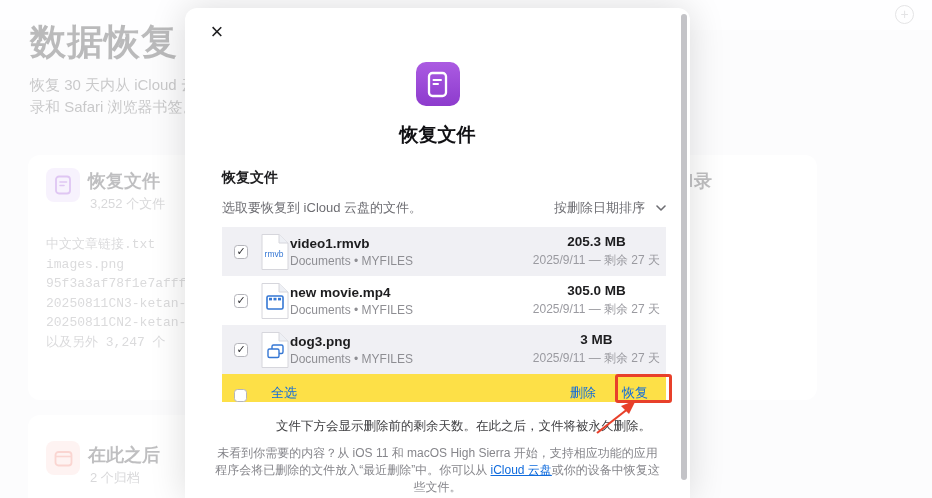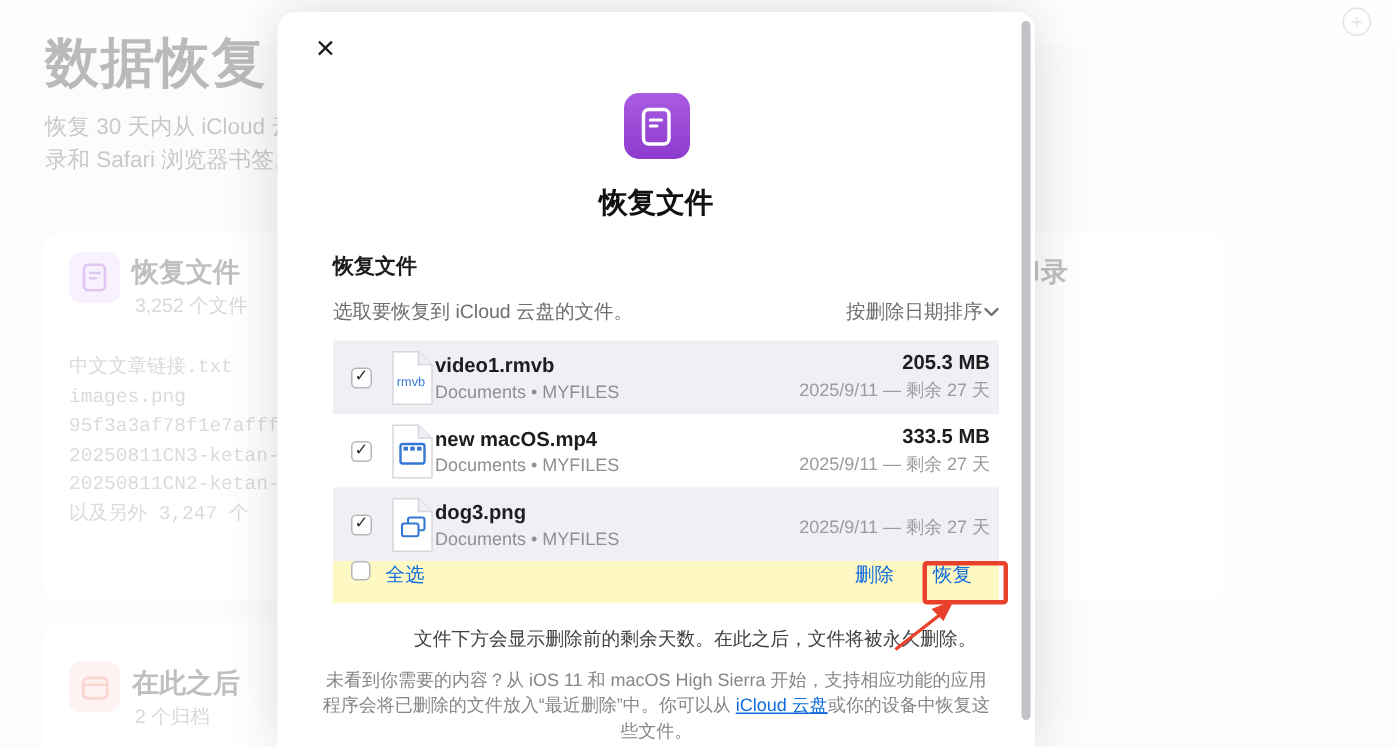--- a/index.html
+++ b/index.html
@@ -30,36 +30,36 @@
 
   .dim-overlay { position:absolute; inset:0; background:rgba(255,255,255,0.68); z-index:10; }
 
   
   .modal { position:absolute; left:185px; top:8px; width:505px; height:492px; background:#ffffff; border-radius:12px 12px 0 0; box-shadow:0 0 36px rgba(0,0,0,0.14); z-index:20; }
   .close-btn { position:absolute; left:20px; top:12px; width:24px; height:24px; font-size:22px; line-height:24px; text-align:center; color:#1d1d1f; cursor:pointer; }
   .app-icon { position:absolute; left:50%; margin-left:-22px; top:54px; width:44px; height:44px; border-radius:10px; background:linear-gradient(180deg,#ab5be2,#8d3bcd); display:flex; align-items:center; justify-content:center; }
   .modal-title { position:absolute; top:114px; left:0; right:0; text-align:center; font-size:19px; font-weight:600; color:#111114; }
   .section-title { position:absolute; left:37px; top:161px; font-size:14px; font-weight:700; color:#1d1d1f; }
   .instruction-row { position:absolute; left:37px; right:24px; top:191px; display:flex; justify-content:space-between; align-items:center; font-size:13px; color:#6e6e73; }
-  .sort-control { display:flex; align-items:center; gap:1px; color:#6e6e73; cursor:pointer; }
+  .sort-control { display:flex; align-items:center; gap:11px; color:#6e6e73; cursor:pointer; }
 
   .file-list { position:absolute; left:37px; right:24px; top:219px; }
   .file-row { display:flex; align-items:center; height:49px; padding:0 6px 0 12px; }
   .file-row.alt { background:#f0f0f4; }
   .cb { width:14px; height:14px; border:1px solid #b5b5bb; border-radius:3.5px; background:#fff; display:flex; align-items:center; justify-content:center; flex:none; }
   .cb .check { font-size:11px; font-weight:700; color:#2d2d30; line-height:1; }
   .ficon { margin-left:12px; flex:none; }
   .fmeta { }
   .fname { font-size:13.5px; font-weight:700; color:#1d1d1f; }
   .fsub { font-size:12px; color:#8e8e93; margin-top:3px; }
-  .fright { margin-left:auto; text-align:right; }
+  .fright { margin-left:auto; text-align:center; }
   .fsize { font-size:13.5px; font-weight:700; color:#1d1d1f; }
   .fdate { font-size:12px; color:#9a9aa0; margin-top:3px; }
 
-  .list-footer { display:flex; align-items:flex-start; height:28px; background:#fef9c3; padding:0 10px 0 12px; font-size:13px; }
+  .list-footer { display:flex; align-items:flex-end; height:28px; background:#fde047; padding:0 10px 0 12px; font-size:13px;gap:14px; }
   .list-footer .cb { width:13px; height:13px; }
   .select-all { margin-left:10px; color:#0f6bdd; font-weight:500; cursor:pointer; }
   .footer-actions { margin-left:auto; display:flex; align-items:center; gap:26px; }
   .action-link { color:#0f6bdd; font-weight:500; cursor:pointer; }
   .restore-link { margin-right:8px; }
 
   .caption { position:absolute; top:410px; left:0; right:0; padding-left:52px; text-align:center; font-size:12.5px; color:#3f3f42; }
   .footnote { position:absolute; top:437px; left:30px; right:30px; text-align:center; font-size:12px; line-height:17px; color:#86868b; }
   .footnote a { color:#0f6bdd; text-decoration:underline; cursor:pointer; }
   .scroll-thumb { position:absolute; right:3px; top:6px; width:6px; height:466px; background:#c3c3c7; border-radius:3px; }
@@ -169,44 +169,45 @@
           </span>
         <svg class="ficon" width="30" height="38" viewBox="0 0 30 38">
           <path d="M2 1.5 H19 L28 10 V36.5 H2 Z" fill="#ffffff" stroke="#d6d6dc"></path>
           <path d="M19 1.5 V10 H28" fill="#eef0f5" stroke="#d6d6dc"></path>
           <rect x="7" y="14" width="16" height="13" rx="1.5" fill="none" stroke="#3577d4" stroke-width="1.6"></rect>
           <rect x="9" y="15.8" width="3" height="2.6" fill="#3577d4"></rect>
           <rect x="13.5" y="15.8" width="3" height="2.6" fill="#3577d4"></rect>
           <rect x="18" y="15.8" width="3" height="2.6" fill="#3577d4"></rect>
         </svg>
         <div class="fmeta">
-          <div class="fname">new macOS.mp4</div>
+          <div class="fname">new movie.mp4</div>
           <div class="fsub">Documents • MYFILES</div>
         </div>
         <div class="fright">
-          <div class="fsize">333.5 MB</div>
+          <div class="fsize">305.0 MB</div>
           <div class="fdate">2025/9/11 — 剩余 27 天</div>
         </div>
       </div>
 
       <div class="file-row alt">
         <span class="cb">
             <span class="check">✓</span>
           </span>
         <svg class="ficon" width="30" height="38" viewBox="0 0 30 38">
           <path d="M2 1.5 H19 L28 10 V36.5 H2 Z" fill="#ffffff" stroke="#d6d6dc"></path>
           <path d="M19 1.5 V10 H28" fill="#eef0f5" stroke="#d6d6dc"></path>
           <rect x="12" y="14" width="11" height="8.5" rx="1.5" fill="#ffffff" stroke="#3577d4" stroke-width="1.4"></rect>
           <rect x="8" y="18" width="11" height="8.5" rx="1.5" fill="#ffffff" stroke="#3577d4" stroke-width="1.4"></rect>
         </svg>
         <div class="fmeta">
           <div class="fname">dog3.png</div>
           <div class="fsub">Documents • MYFILES</div>
         </div>
         <div class="fright">
+          <div class="fsize">3 MB</div>
           <div class="fdate">2025/9/11 — 剩余 27 天</div>
         </div>
       </div>
 
       <div class="list-footer">
         <span class="cb"></span>
         <span class="select-all">全选</span>
         <span class="footer-actions">
           <span class="action-link">删除</span>
           <span class="action-link restore-link">恢复</span>

